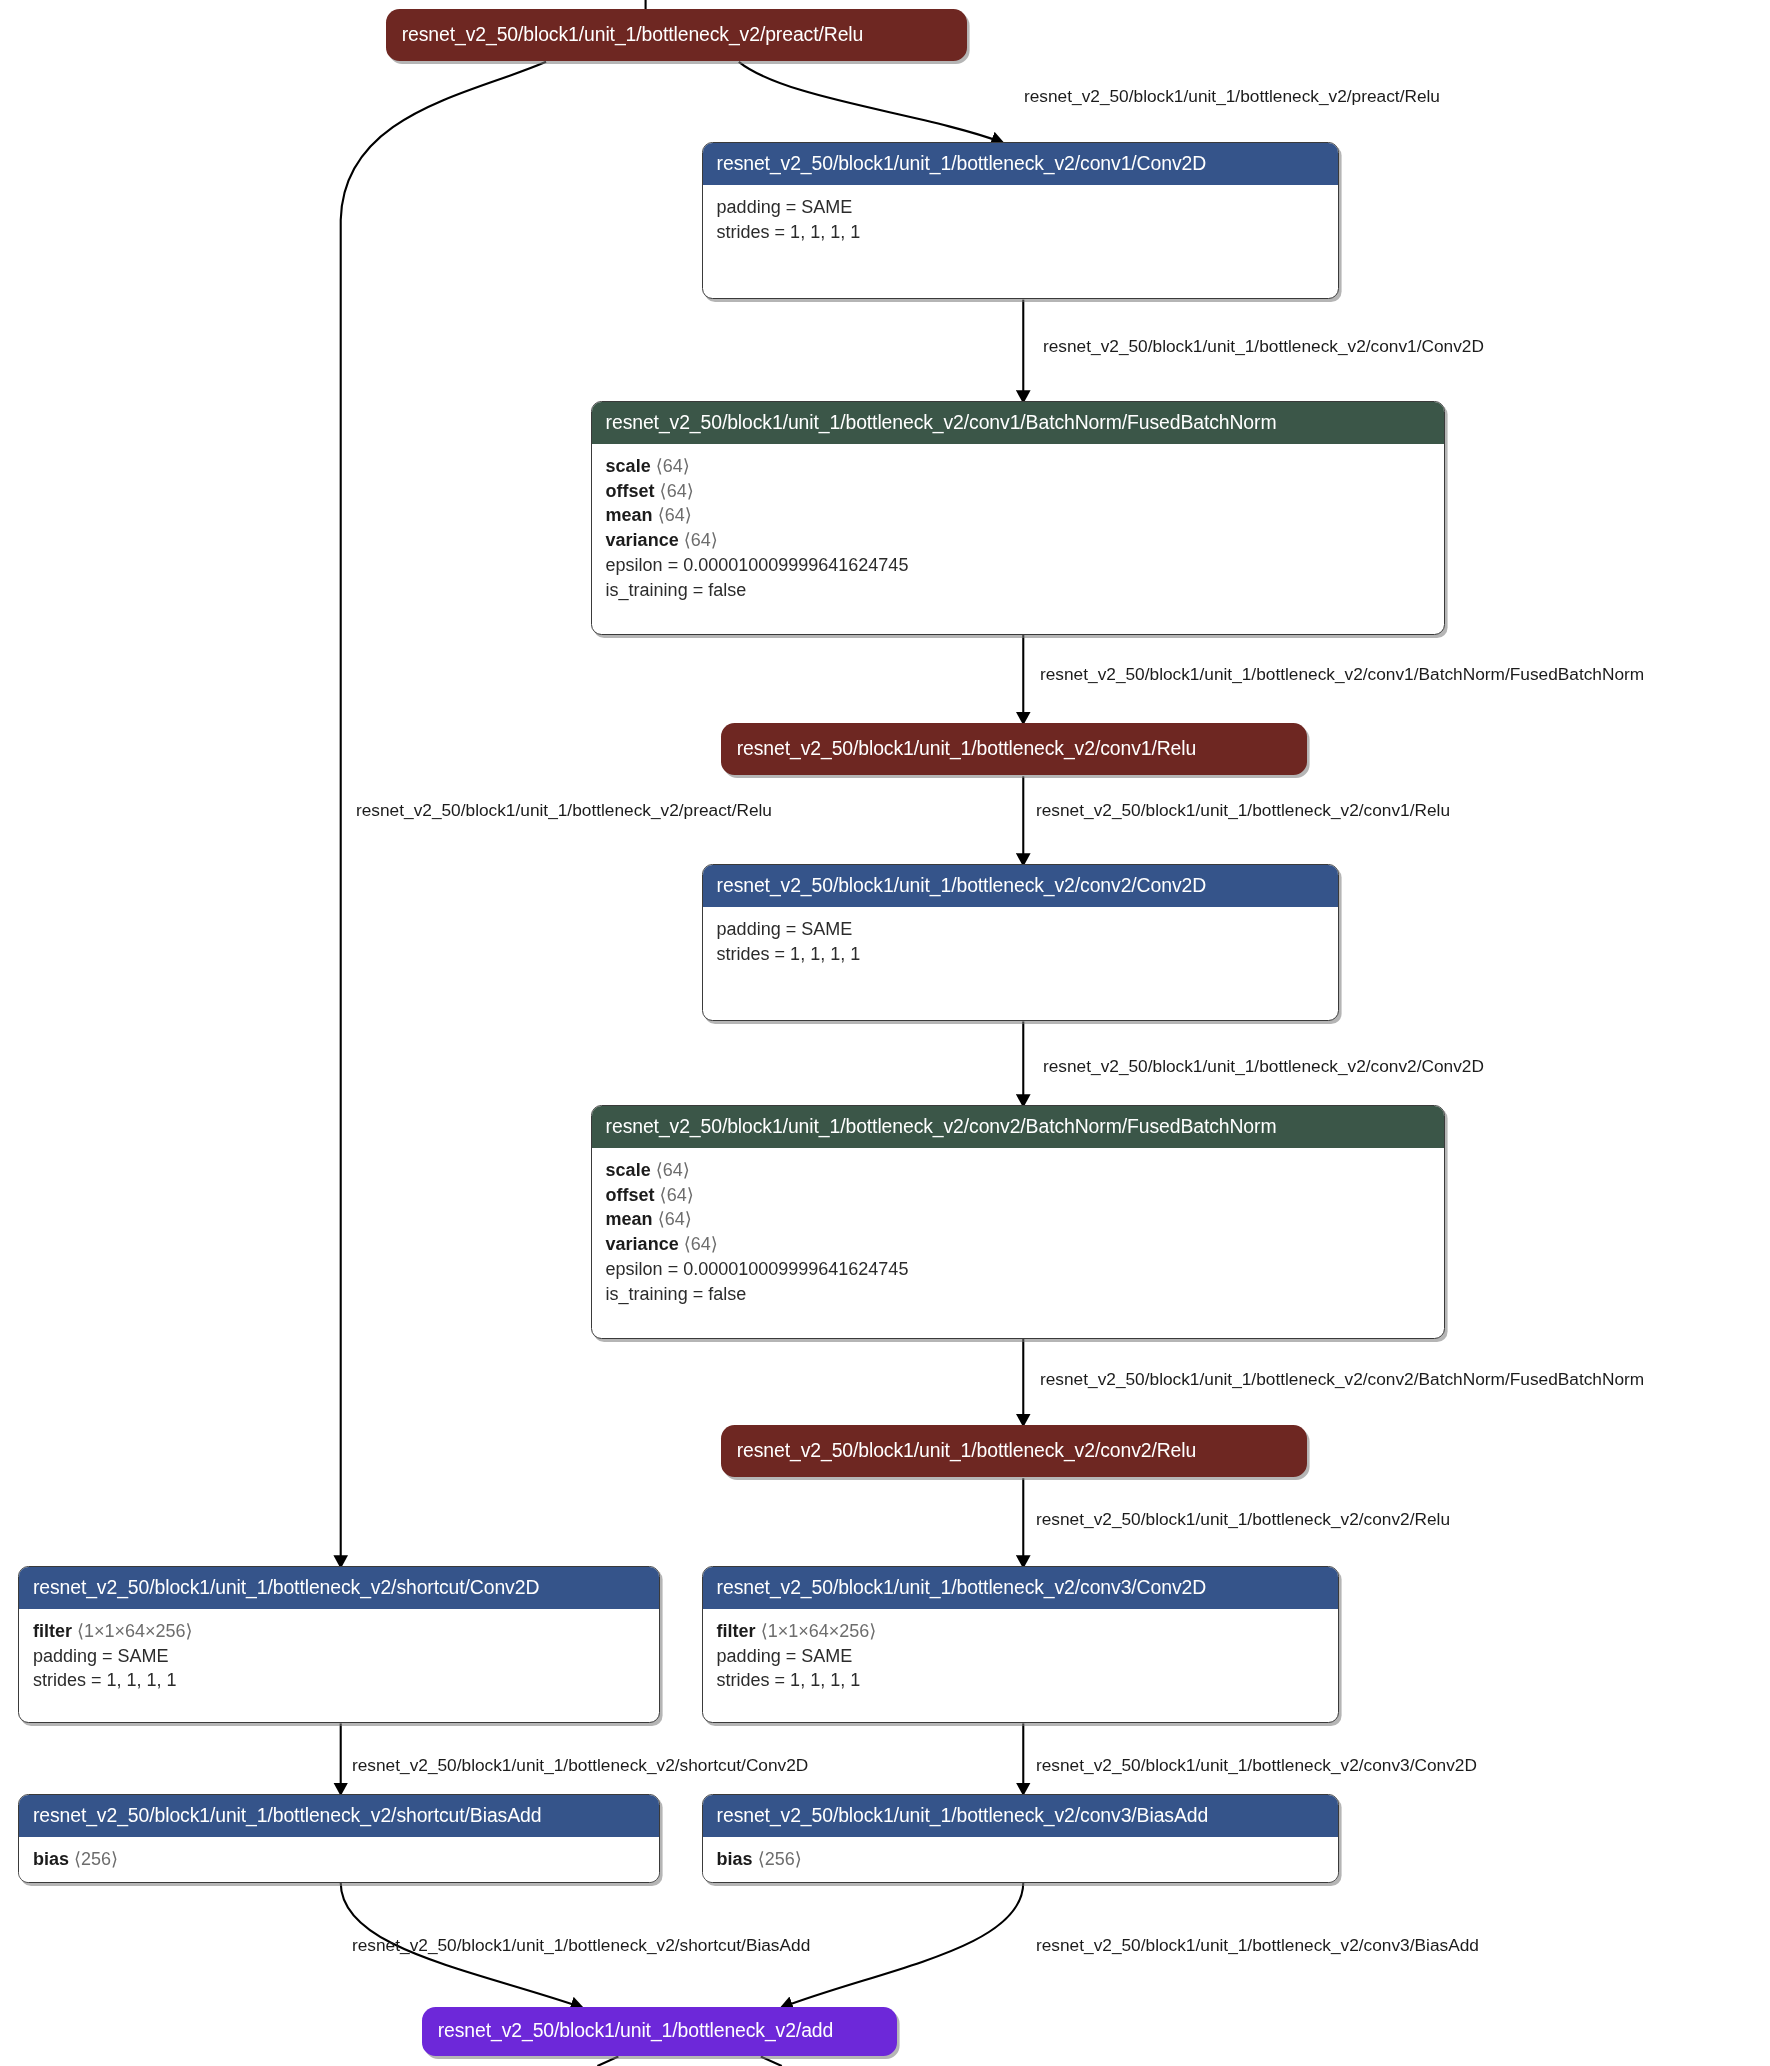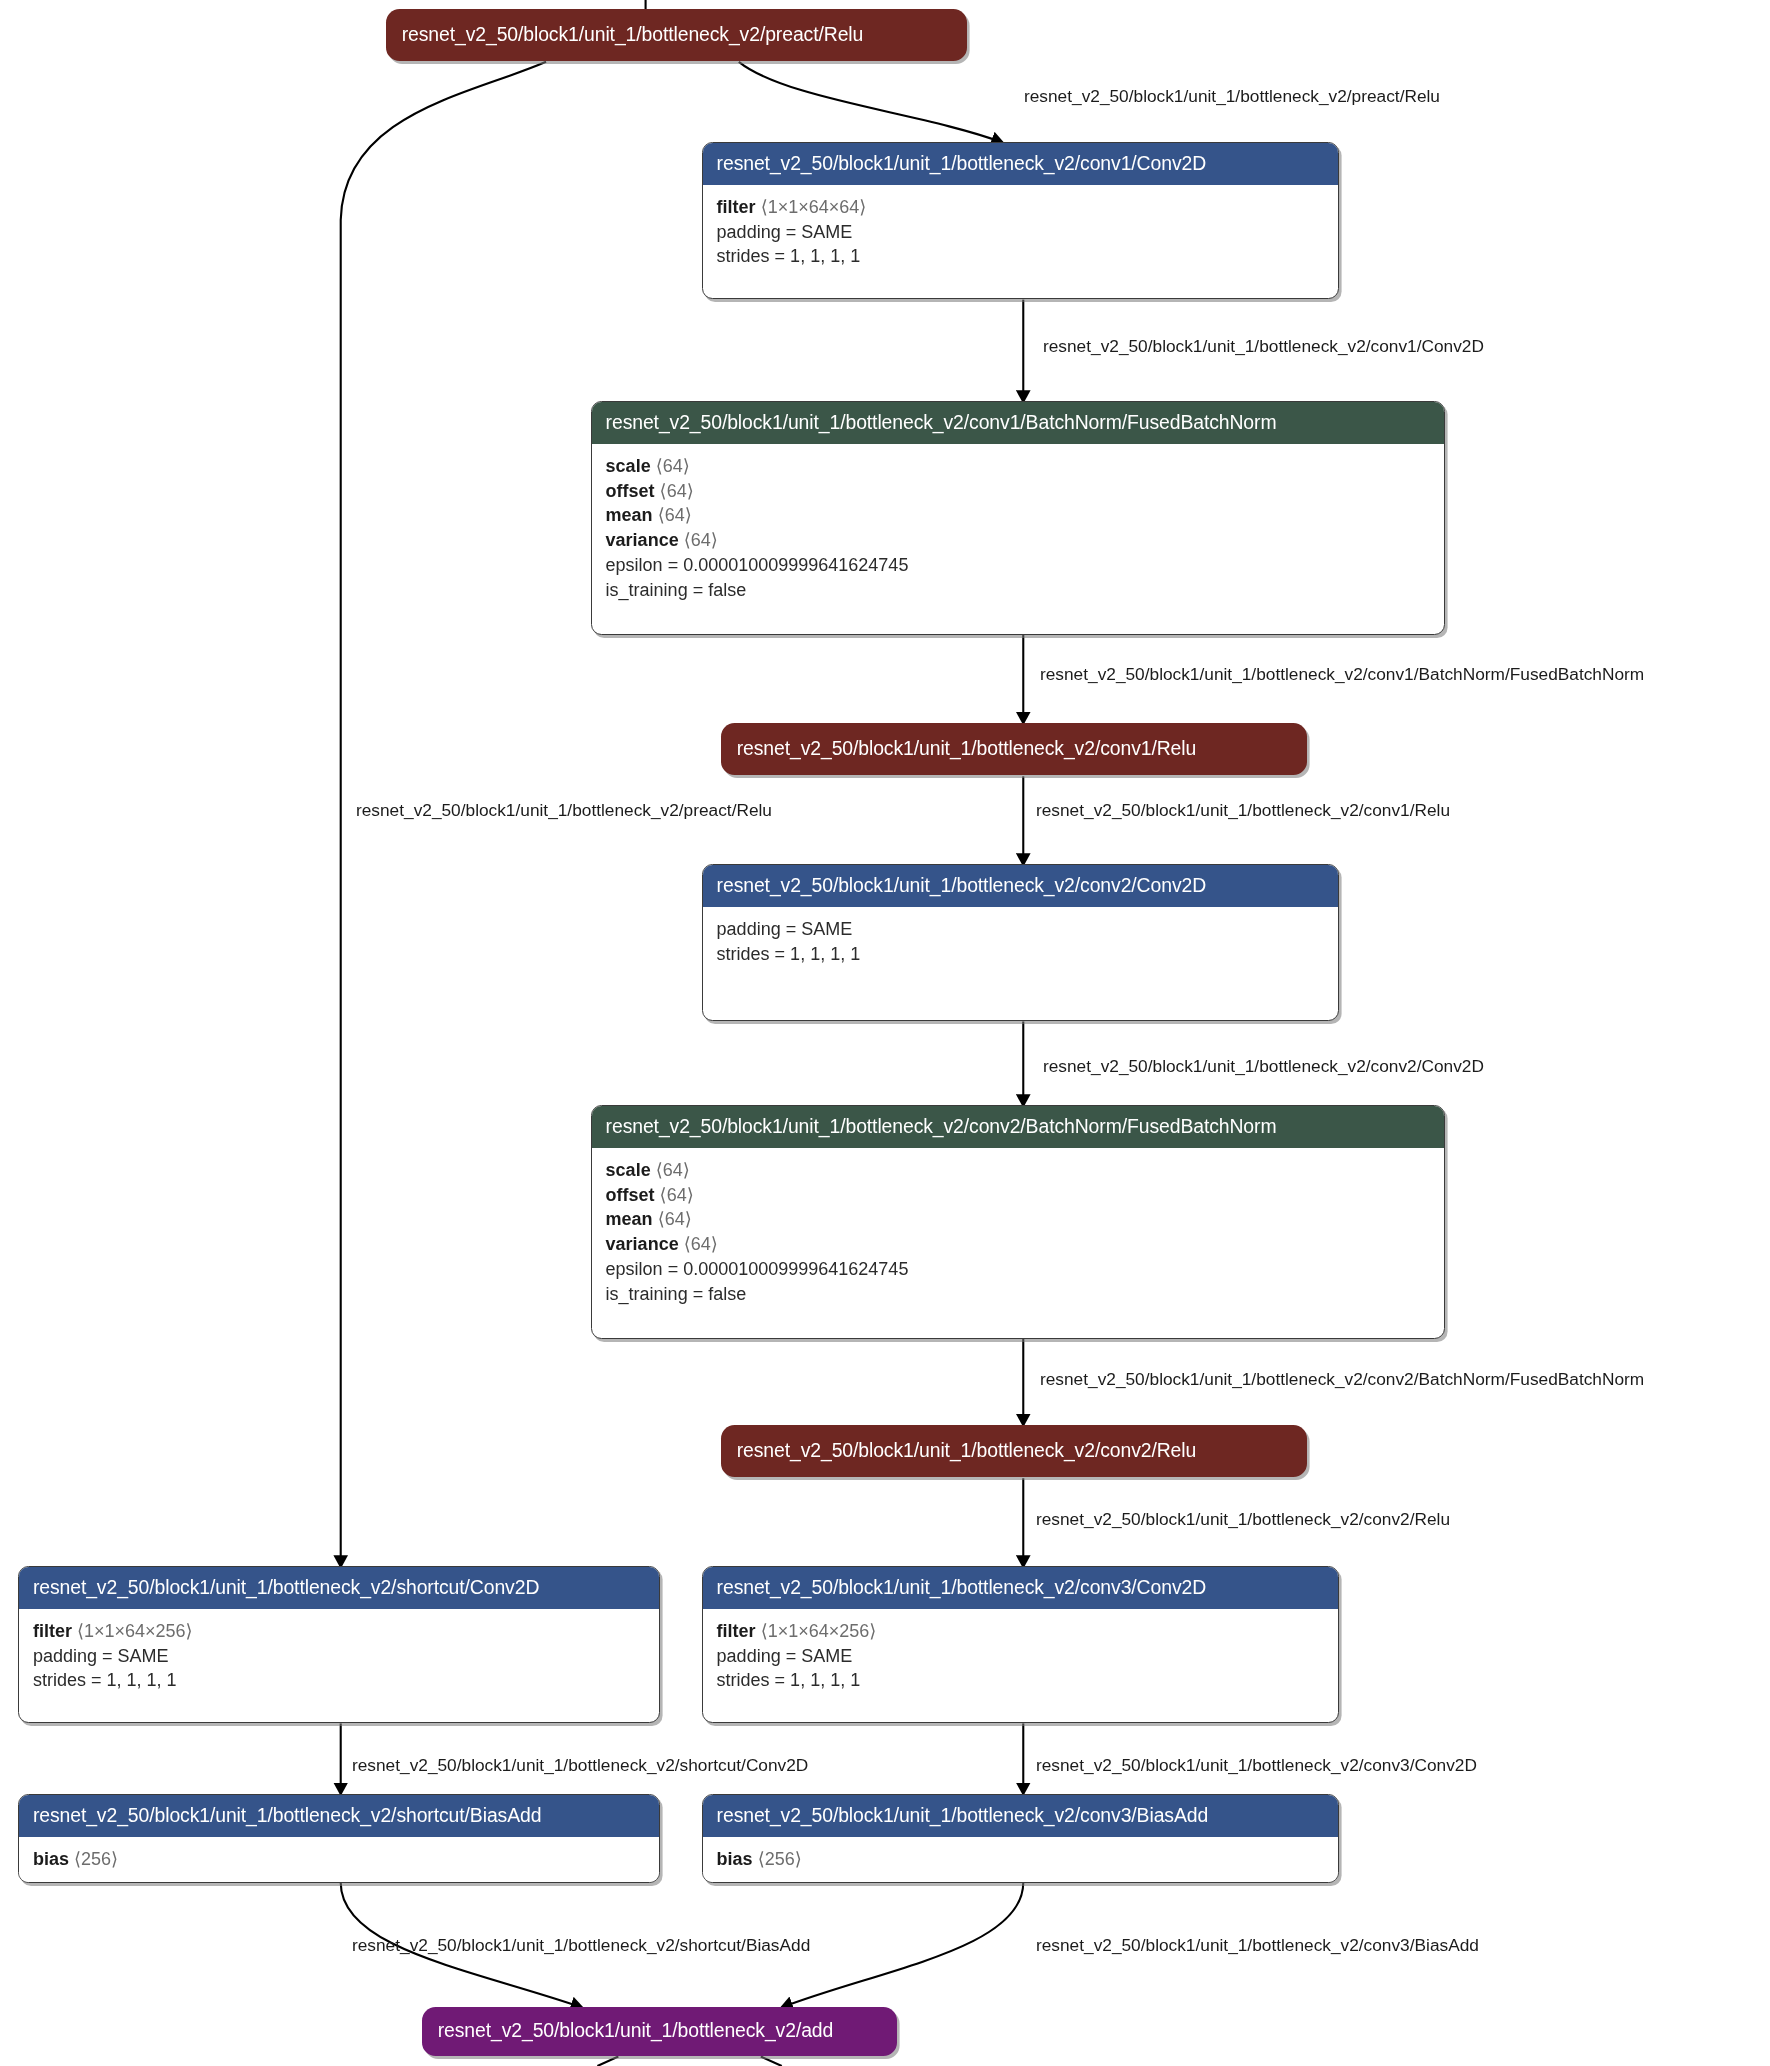--- a/index.html
+++ b/index.html
@@ -48,21 +48,21 @@
     color: #ffffff;
     font-size: 19.4px;
     line-height: 1.0;
     padding: 11px 13.6px 12px 13.6px;
     white-space: nowrap;
     letter-spacing: -0.1px;
   }
   .node.op-conv   > .node-header { background: #35548a; }
   .node.op-bn     > .node-header { background: #3b5648; }
   .node.op-relu   { background: #6e2722; border-radius: 13.6px; }
-  .node.op-add    { background: #701a75; border-radius: 13.6px; }
+  .node.op-add    { background: #6d28d9; border-radius: 13.6px; }
   .node.op-relu  .node-header,
   .node.op-add   .node-header { background: transparent; padding: 10.5px 15.7px 11.5px 15.7px; }
 
   .node-body {
     box-sizing: border-box;
     background: #ffffff;
     padding: 9.4px 13.6px 10.5px 13.6px;
   }
   .attr {
     font-size: 18px;
@@ -127,24 +127,20 @@
     </g>
   </svg>
 
   <div class="node pill op-relu" style="left:386px; top:9.4px; width:581px; height:52px;">
     <div class="node-header">resnet_v2_50/block1/unit_1/bottleneck_v2/preact/Relu</div>
   </div>
 
   <div class="node op-conv" style="left:702px; top:142px; width:637px; height:157px;">
     <div class="node-header">resnet_v2_50/block1/unit_1/bottleneck_v2/conv1/Conv2D</div>
     <div class="node-body">
-      <div class="attr">
-        <b>filter</b>
-        <span class="dim">⟨1×1×64×64⟩</span>
-      </div>
       <div class="attr kv">padding = SAME</div>
       <div class="attr kv">strides = 1, 1, 1, 1</div>
     </div>
   </div>
 
   <div class="node op-bn" style="left:591px; top:401px; width:854px; height:234px;">
     <div class="node-header">resnet_v2_50/block1/unit_1/bottleneck_v2/conv1/BatchNorm/FusedBatchNorm</div>
     <div class="node-body">
       <div class="attr">
         <b>scale</b>

